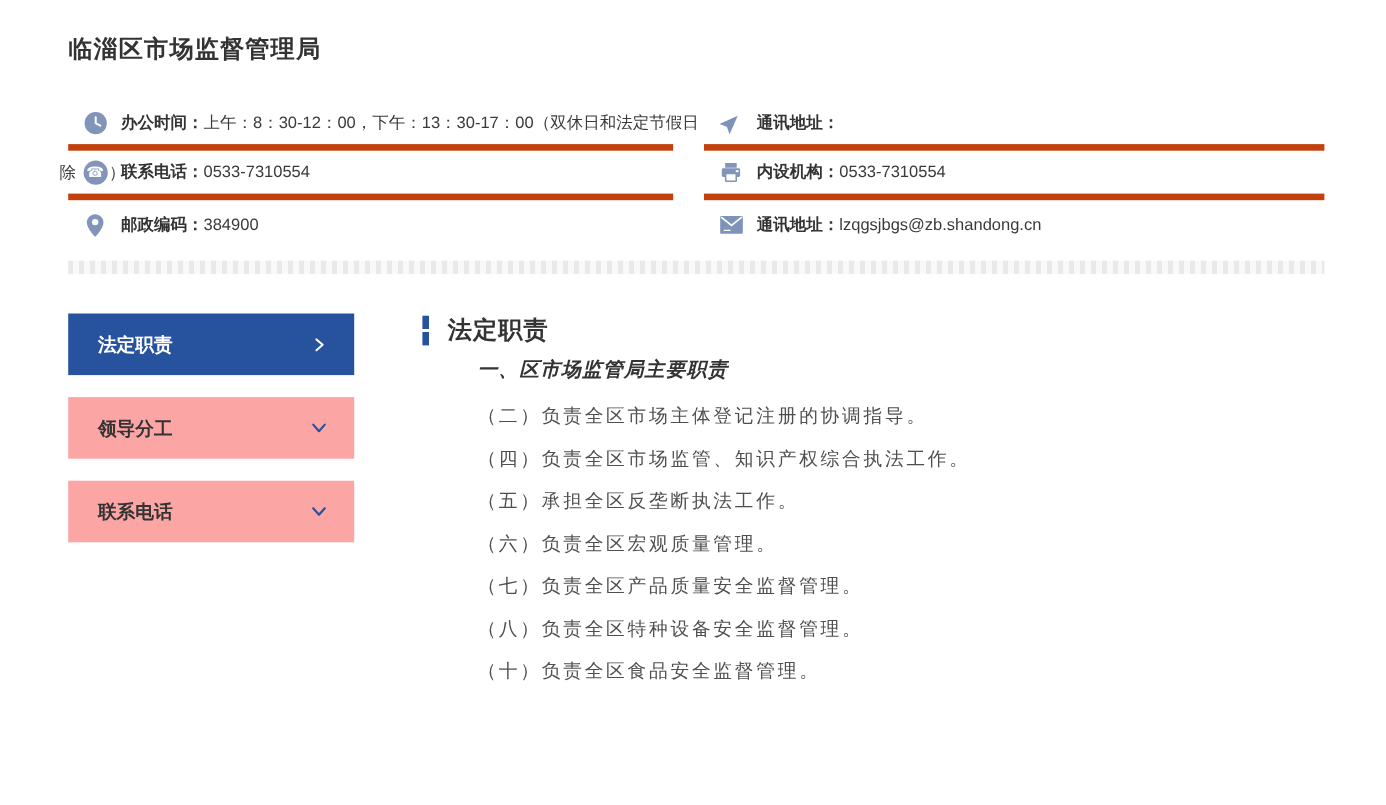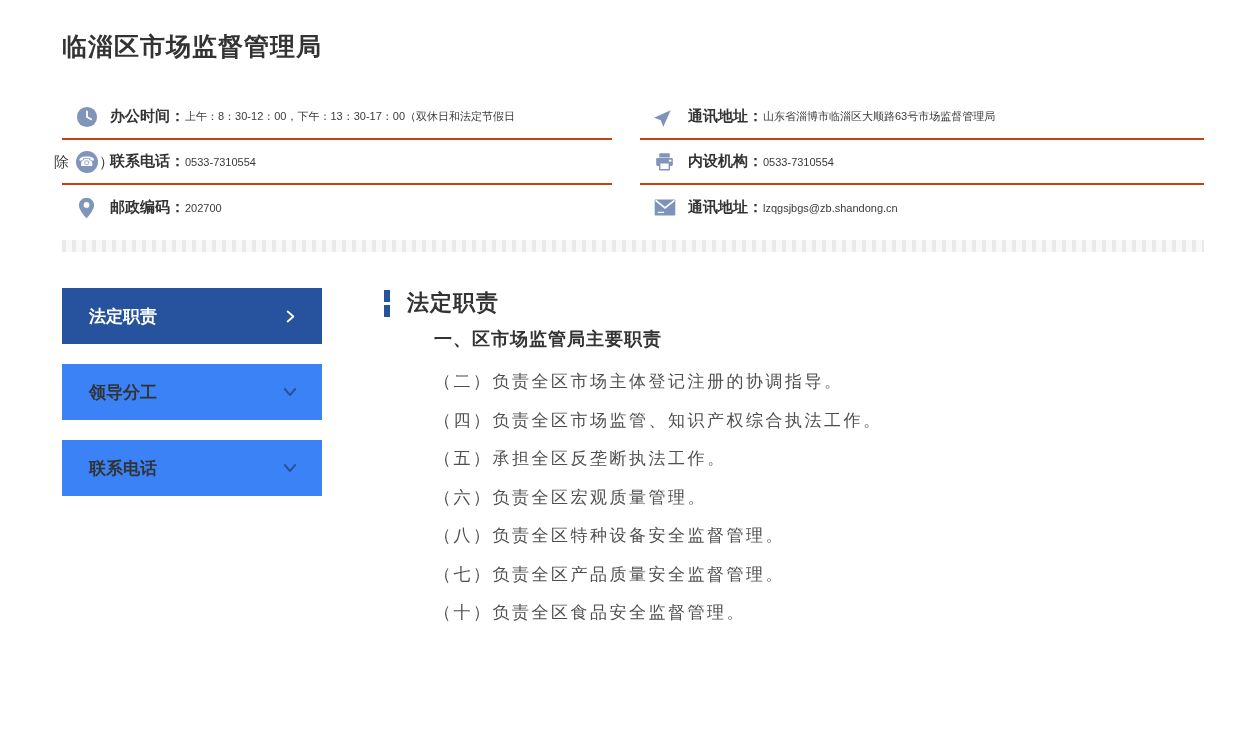--- a/index.html
+++ b/index.html
@@ -7,51 +7,51 @@
   body {
     width:1260px; height:732px; overflow:hidden;
     font-family:"Liberation Sans","DejaVu Sans",sans-serif;
     color:#333;
   }
   .page { padding:0 56px 0 62px; }
 
   
   .page-title {
     padding-top:30px;
-    font-size:25px; font-weight:bold; color:#333; letter-spacing:1px;
+    font-size:22px; font-weight:bold; color:#333; letter-spacing:1px;
   }
 
   
   .info-grid {
     margin-top:32px;
     display:grid;
     grid-template-columns:550px 1fr;
     column-gap:28px;
   }
   .info-cell {
     position:relative;
     display:flex; align-items:center;
     height:45px;
     white-space:nowrap; overflow:visible;
   }
-  .info-cell.bordered { border-bottom:2px solid #c2410c; }
+  .info-cell.bordered { border-bottom:6px solid #c2410c; }
   .info-icon {
     flex:none; width:23px; height:23px;
     margin:0 12px 0 13px;
     display:flex; align-items:center; justify-content:center;
   }
   .info-icon svg { display:block; }
   .circle-badge {
     width:22px; height:22px; border-radius:50%;
     background:#8194ba; color:#fff;
     display:flex; align-items:center; justify-content:center;
     font-size:13px; line-height:1;
   }
   .info-label { font-weight:bold; font-size:15px; color:#333; }
-  .info-value { font-size:11px; color:#3a3a3a; }
+  .info-value { font-size:15px; color:#3a3a3a; }
   .wrap-prefix {
     position:absolute; left:-8px; top:50%; transform:translateY(-50%);
     font-size:15px; color:#3a3a3a; z-index:0;
   }
   .wrap-suffix {
     position:absolute; left:37px; top:50%; transform:translateY(-50%);
     font-size:15px; color:#3a3a3a; z-index:0;
   }
   .info-cell .info-icon { position:relative; z-index:1; background:#fff; border-radius:50%; }
 
@@ -63,38 +63,38 @@
 
   
   .content { display:flex; margin-top:36px; align-items:flex-start; }
 
   
   .sidebar { flex:none; width:260px; margin-right:62px; }
   .menu-item {
     height:56px; margin-bottom:20px;
     display:flex; align-items:center; justify-content:space-between;
     padding:0 23px 0 27px;
-    background:#3b82f6;
+    background:#fca5a5;
     font-size:17px; font-weight:bold; color:#333;
     cursor:pointer; user-select:none;
   }
   .menu-item.active { background:#27529d; color:#fff; }
   .menu-item .chev { flex:none; display:flex; align-items:center; }
 
   
   .main { flex:1; min-width:0; }
   .section-head { display:flex; align-items:center; height:30px; }
   .section-bar {
     width:6px; height:27px; margin-right:17px;
     background:linear-gradient(#27529d 0 44%, #ffffff 44% 56%, #27529d 56% 100%);
   }
   .section-title { font-size:22px; font-weight:bold; color:#333; letter-spacing:1px; }
   .subsection-title {
     margin:9px 0 12px 50px;
-    font-size:18px; font-weight:bold; color:#333; letter-spacing:1px;
+    font-size:18px; font-weight:bold; color:#333; letter-spacing:1px;font-style:italic;
   }
   .duties { margin:7px 0 0 50px; list-style:none; }
   .duties li {
     font-family:"Liberation Serif","DejaVu Serif",serif;
     font-size:17px; color:#4f4f4f;
     letter-spacing:2.5px; line-height:38.5px;
     white-space:nowrap;
   }
 </style>
 </head>
@@ -117,21 +117,20 @@
       <span class="info-value">上午：8：30-12：00，下午：13：30-17：00（双休日和法定节假日</span>
     </div>
 
     <div class="info-cell bordered">
       <span class="info-icon">
         <svg width="21" height="21" viewBox="0 0 24 24">
           <path d="M12 2 L19.5 21.5 L12 18 L4.5 21.5 Z" fill="#7e93bb" transform="rotate(45 12 12)"></path>
         </svg>
       </span>
       <b class="info-label">通讯地址：</b>
-      <span class="info-value">山东省淄博市临淄区大顺路63号市场监督管理局</span>
     </div>
 
     <div class="info-cell bordered">
       <span class="wrap-prefix">除</span>
       <span class="wrap-suffix">）</span>
       <span class="info-icon">
         <span class="circle-badge">☎</span>
       </span>
       <b class="info-label">联系电话：</b>
       <span class="info-value">0533-7310554</span>
@@ -151,21 +150,21 @@
     </div>
 
     <div class="info-cell">
       <span class="info-icon">
         <svg width="17" height="22" viewBox="0 0 24 32">
           <path d="M12 1 C5.9 1 1 5.9 1 12 c0 8 11 19 11 19 s11-11 11-19 C23 5.9 18.1 1 12 1 Z" fill="#8194ba"></path>
           <circle cx="12" cy="11.5" r="4.2" fill="#ffffff"></circle>
         </svg>
       </span>
       <b class="info-label">邮政编码：</b>
-      <span class="info-value">202700</span>
+      <span class="info-value">384900</span>
     </div>
 
     <div class="info-cell">
       <span class="info-icon">
         <svg width="22" height="17" viewBox="0 0 24 19">
           <rect x="0.5" y="0.5" width="23" height="18" rx="1" fill="#7e93bb"></rect>
           <path d="M1.5 1.5 L12 10 L22.5 1.5" stroke="#ffffff" stroke-width="1.8" fill="none"></path>
           <path d="M4 15 h7" stroke="#ffffff" stroke-width="1.4"></path>
         </svg>
       </span>
@@ -209,20 +208,20 @@
       <div class="section-head">
         <span class="section-bar"></span>
         <h2 class="section-title">法定职责</h2>
       </div>
       <h3 class="subsection-title">一、区市场监管局主要职责</h3>
       <ul class="duties">
         <li>（二）负责全区市场主体登记注册的协调指导。</li>
         <li>（四）负责全区市场监管、知识产权综合执法工作。</li>
         <li>（五）承担全区反垄断执法工作。</li>
         <li>（六）负责全区宏观质量管理。</li>
+        <li>（七）负责全区产品质量安全监督管理。</li>
         <li>（八）负责全区特种设备安全监督管理。</li>
-        <li>（七）负责全区产品质量安全监督管理。</li>
         <li>（十）负责全区食品安全监督管理。</li>
       </ul>
     </section>
 
   </div>
 </div>
 
 </body></html>

